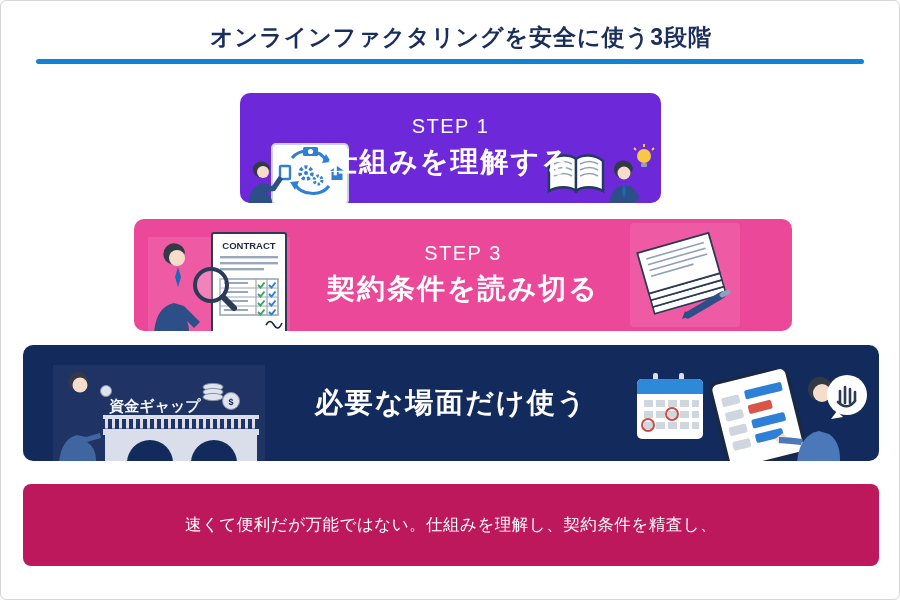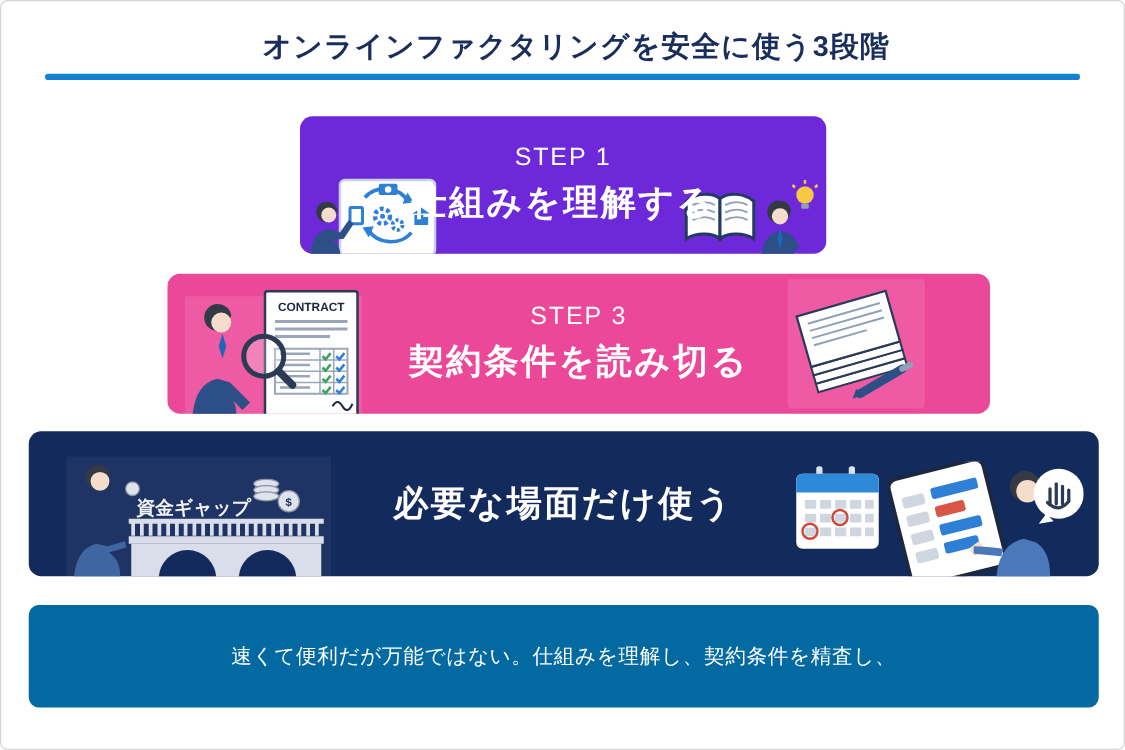--- a/index.html
+++ b/index.html
@@ -22,21 +22,21 @@
   }
   .step1{left:239px;top:92px;width:421px;height:110px;background:#6d28d9;}
   .step2{left:121px;top:218px;width:658px;height:112px;background:#ec4899;margin-left:12px;}
   .step3{left:22px;top:344px;width:856px;height:116px;background:#132a5c;}
   .step-text{position:relative;z-index:2;text-align:center;}
   .step-label{font-size:20px;font-weight:500;letter-spacing:1.5px;margin-bottom:5px;}
   .step-title{font-size:28px;font-weight:bold;letter-spacing:2px;}
   .icon{position:absolute;z-index:1;}
   .summary{
     position:absolute;left:22px;top:483px;width:856px;height:82px;
-    background:#0369a1;border-radius:8px;color:#ffffff;
+    background:#be185d;border-radius:8px;color:#ffffff;
     display:flex;flex-direction:row;align-items:center;justify-content:center;gap:7px;
   }
   .summary-l1{font-size:16.5px;font-weight:500;letter-spacing:0.5px;}
   .summary-l2{font-size:18.5px;font-weight:bold;letter-spacing:1px;}
 </style>
 </head>
 <body>
 
 <div class="canvas">
 

